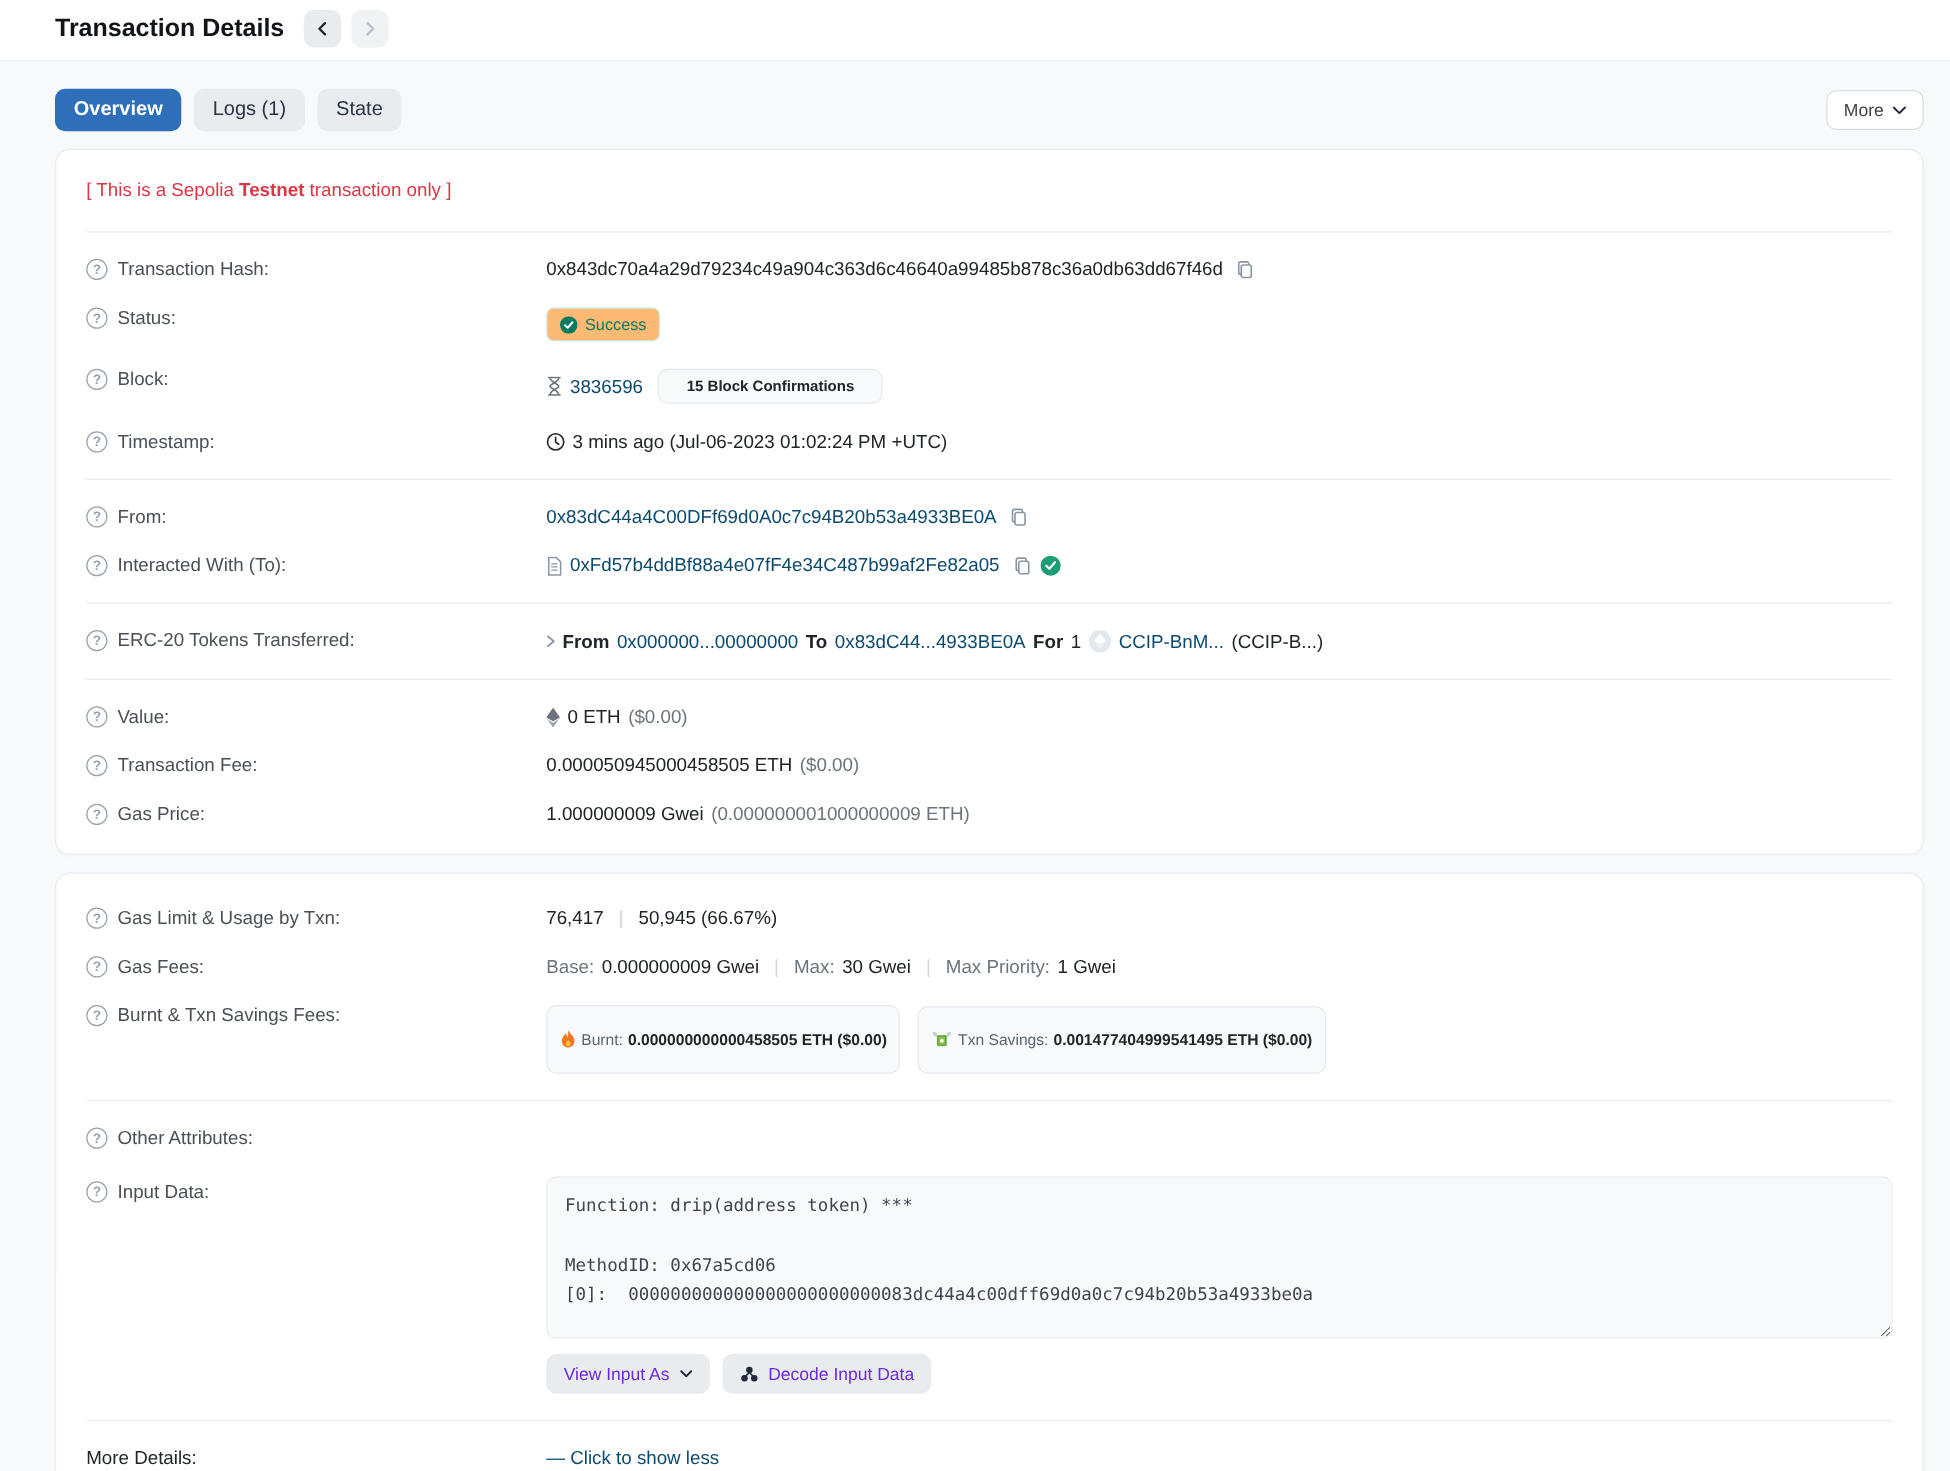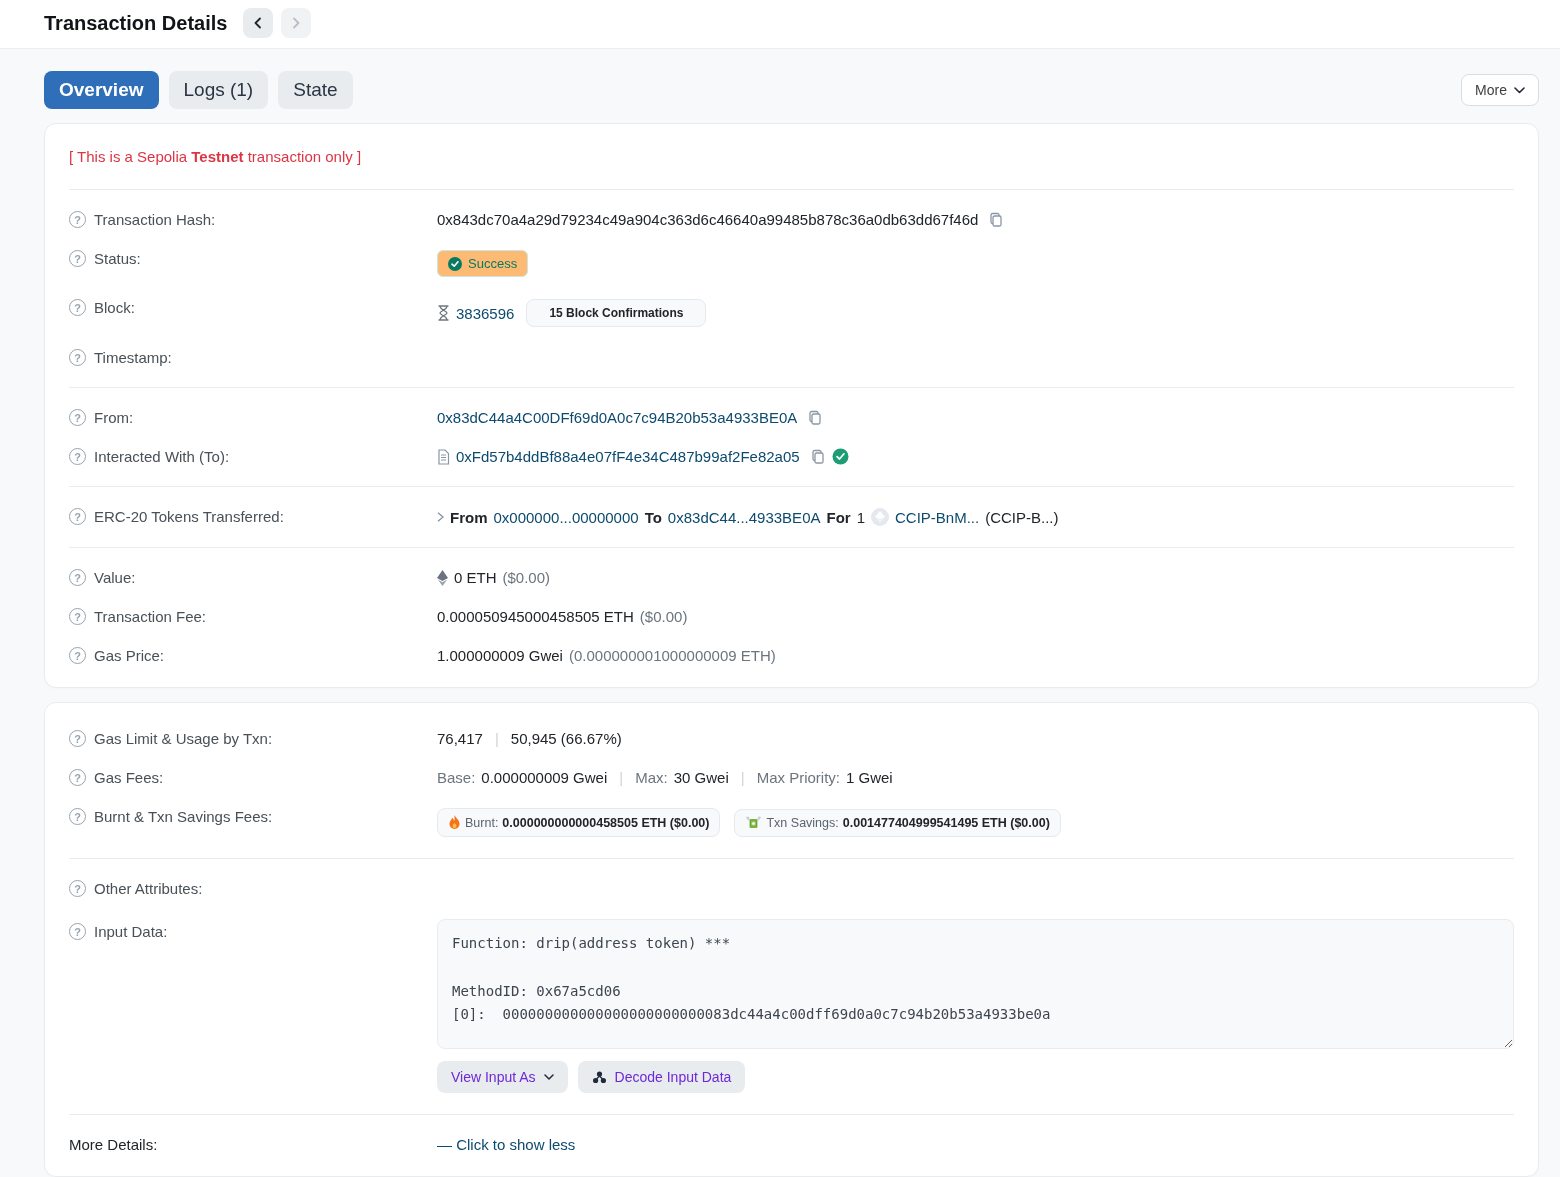--- a/index.html
+++ b/index.html
@@ -26,21 +26,21 @@
   .nav-btn.disabled { background:#f0f2f4; cursor:default; }
   .nav-btn svg { display:block; }
   
   .tab-row {
     display:flex; justify-content:space-between; align-items:center;
     padding:22px 21px 0 44px;
   }
   .tabs { display:flex; gap:10px; }
   .tab {
     border:none; border-radius:8px; padding:8px 15px;
-    font-size:19px; font-weight:500; cursor:pointer;
+    font-size:16px; font-weight:500; cursor:pointer;
     background:#e9ecef; color:#2a3443;
     font-family:"Liberation Sans", sans-serif;
   }
   .tab.active { background:#2f6eb8; color:#ffffff; font-weight:600; }
   .more-btn {
     background:#ffffff; border:1px solid #d9dee3; border-radius:8px;
     padding:7px 13px; font-size:14px; color:#404040; cursor:pointer;
     display:flex; align-items:center; gap:7px;
     font-family:"Liberation Sans", sans-serif;
   }
@@ -73,21 +73,21 @@
   .semibold { font-weight:600; }
   
   .badge-success {
     display:inline-flex; align-items:center; gap:6px;
     background:#fdba74; border:1px solid #cde6db; border-radius:6px;
     color:#077a61; font-size:13px; padding:5px 10px;
   }
   .badge-gray {
     display:inline-flex; align-items:center; gap:4px;
     background:#f8f9fa; border:1px solid #e6eaee; border-radius:8px;
-    padding:6px 10px; font-size:12.5px; color:#212529;
+    padding:19px 10px; font-size:12.5px; color:#212529;
   }
   .badge-gray .lbl { color:#5a6470; font-weight:400; }
   .badge-gray .val { font-weight:700; }
   .badge-attr { font-size:13px; padding:7px 11px; }
   .confirm-badge {
     background:#f8f9fa; border:1px solid #e6eaee; border-radius:8px;
     padding:6px 22px; font-size:12px; font-weight:700; color:#212529;
     margin-left:6px;
   }
   .icon { display:inline-flex; align-items:center; flex-shrink:0; }
@@ -209,20 +209,29 @@
         </span>
         <a class="link">3836596</a>
         <span class="confirm-badge">15 Block Confirmations</span>
       </div>
     </div>
 
     <div class="row">
       <div class="row-label">
         <span class="qmark">?</span>
         <span>Timestamp:</span>
+      </div>
+      <div class="row-value">
+        <span class="icon">
+          <svg width="15" height="15" viewBox="0 0 15 15">
+              <circle cx="7.5" cy="7.5" r="6.5" fill="none" stroke="#212529" stroke-width="1.3"></circle>
+              <path d="M7.5 3.8 V7.7 L10 9.4" stroke="#212529" stroke-width="1.3" fill="none" stroke-linecap="round"></path>
+            </svg>
+        </span>
+        <span>3 mins ago (Jul-06-2023 01:02:24 PM +UTC)</span>
       </div>
     </div>
   </div>
 
   <div class="rule"></div>
 
   <div class="section">
 
     <div class="row">
       <div class="row-label">

